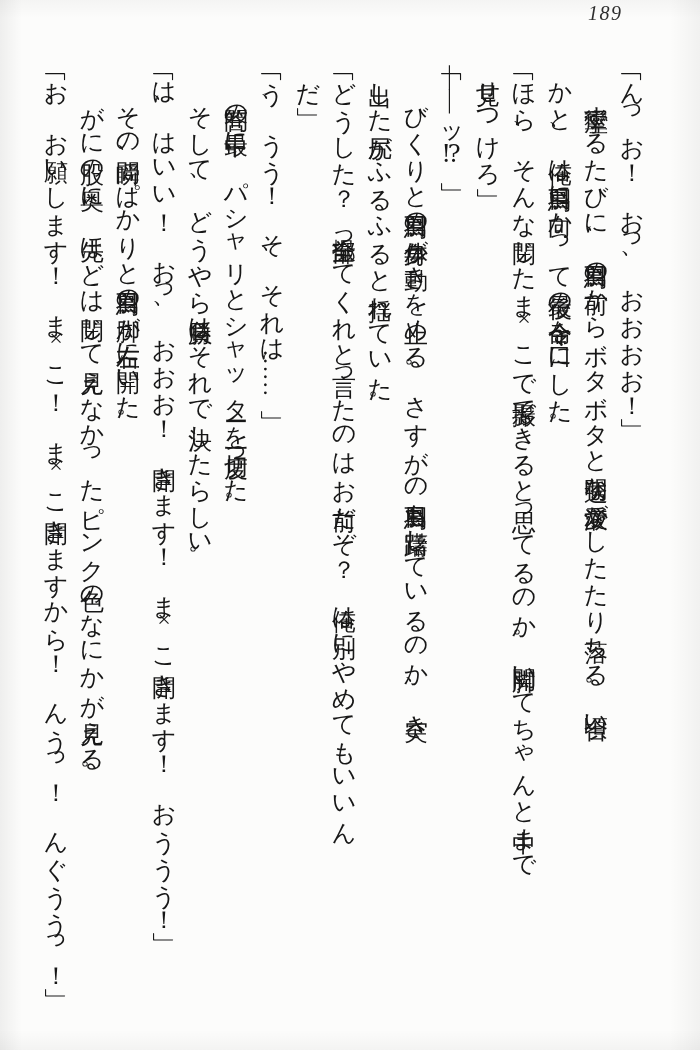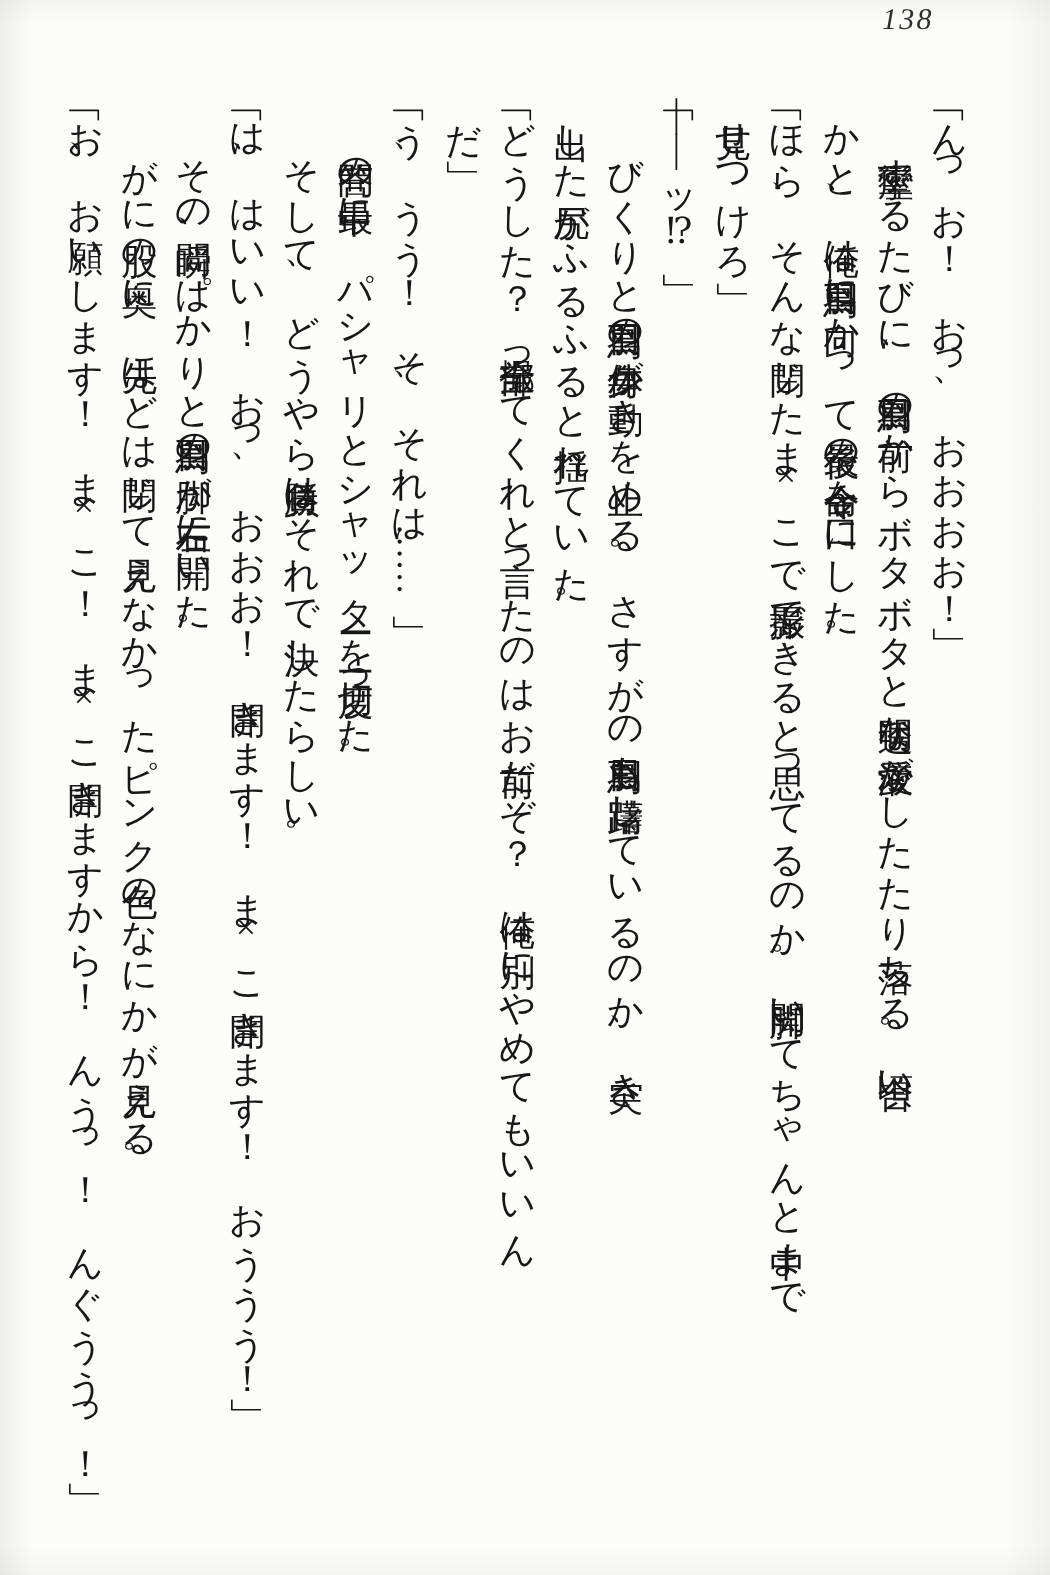--- a/index.html
+++ b/index.html
@@ -47,21 +47,21 @@
     line-height: 36px;          
     letter-spacing: -0.4px;     
     color: #171717;
     overflow: visible;
   }
 </style>
 </head>
 <body>
 
 <div class="page">
-  <div class="page-number">138</div>
+  <div class="page-number">189</div>
   <div class="body-text">「んっお！　おっ、おおおお！」
 　痙攣するたびに、羽目鳥の前からボタボタと透明な愛液がしたたり落ちる。頃合い
 かと、俺は羽目鳥に向かって最後の命令を口にした。
 「ほら、そんな閉じたま×こで撮影できると思ってるのか。脚開いてちゃんと中まで
 見せつけろ」
 「――ッ⁉」
 　びくりと羽目鳥の身体が動きを止める。さすがの羽目鳥も躊躇しているのか、突き
 出した尻がふるふると揺れていた。
 「どうした？　全部撮ってくれと言ったのはお前だぞ？　俺は別にやめてもいいん
 だ」

